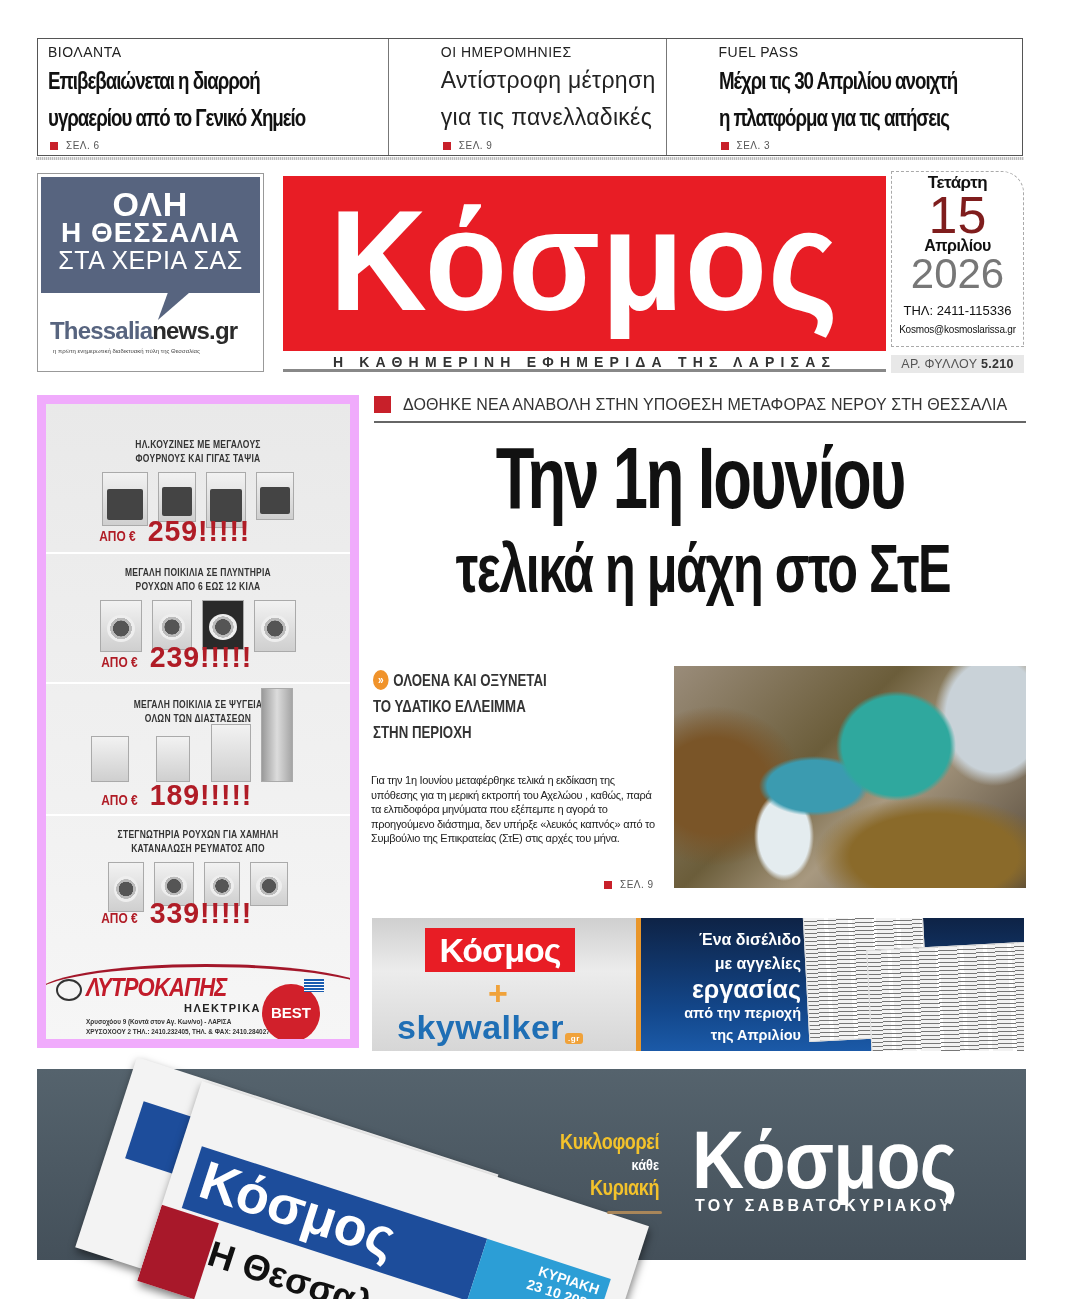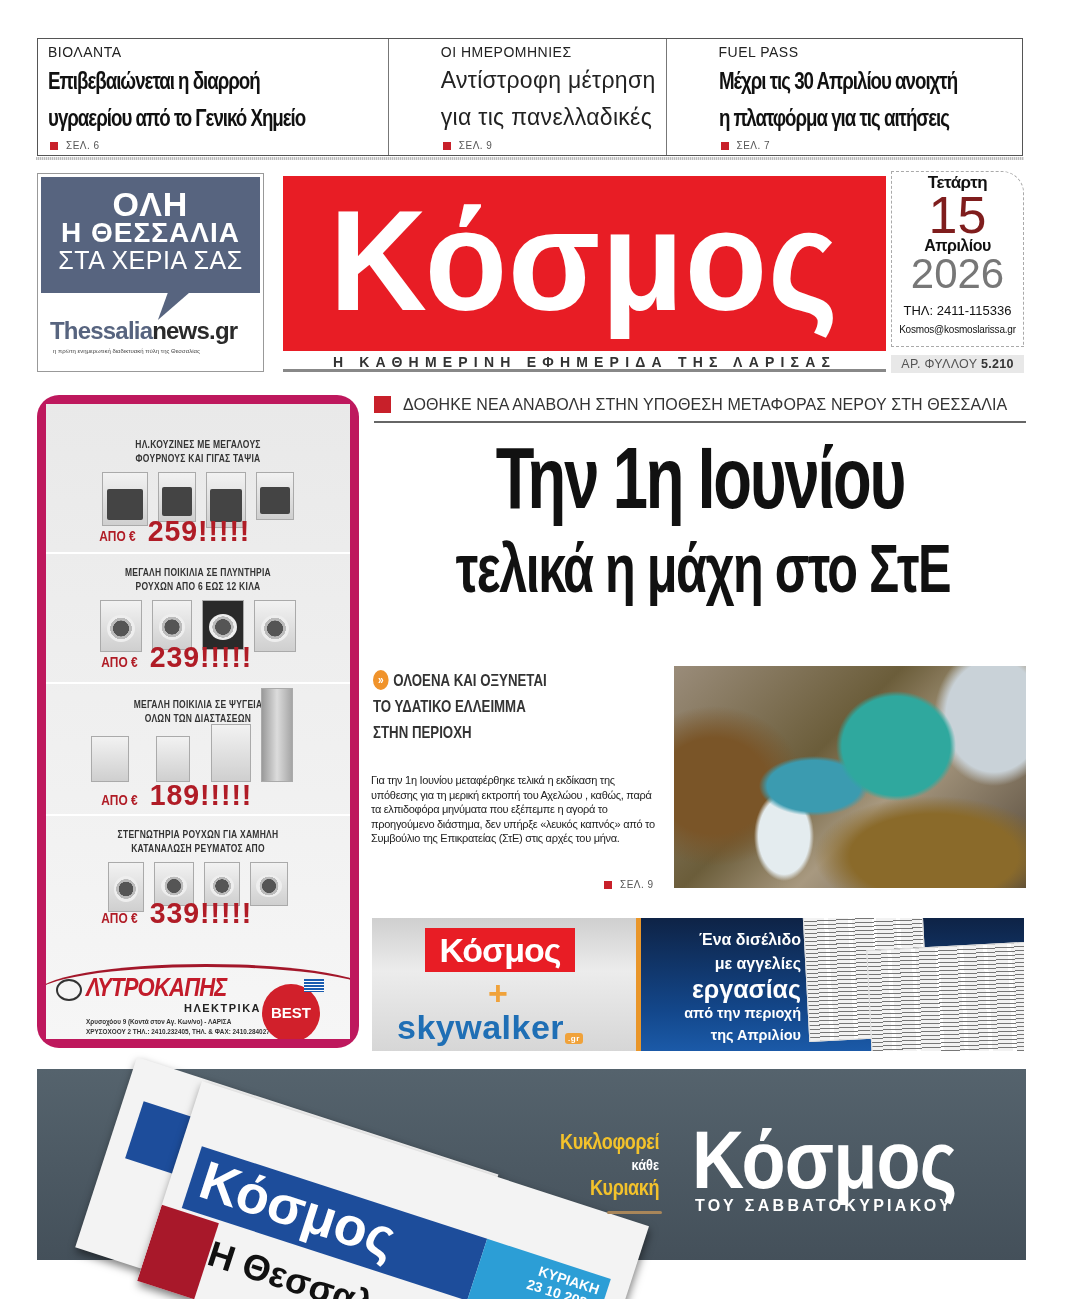--- a/index.html
+++ b/index.html
@@ -45,21 +45,21 @@
   .datebox .day { font-size: 52px; color: #7f1d1d; line-height: 44px; font-weight: 300; }
   .datebox .mon { font-size: 16px; font-weight: 700; line-height: 18px; letter-spacing: -0.5px; }
   .datebox .yr { font-size: 42px; color: #777; line-height: 42px; margin-top: -2px; }
   .datebox .tel { font-size: 13px; margin-top: 8px; letter-spacing: 0; }
   .datebox .mail { font-size: 10px; margin-top: 6px; letter-spacing: -0.2px; }
   .issue { position: absolute; left: 891px; top: 355px; width: 133px; height: 18px; background: #e8e8e8;
            font-size: 12.5px; color: #555; text-align: center; line-height: 18px; letter-spacing: 0.3px; }
   .issue b { color: #333; }
 
   
-  .ad { position: absolute; left: 37px; top: 395px; width: 322px; height: 653px; background: #be185d; padding: 9px; border-radius: 22px; }
+  .ad { position: absolute; left: 37px; top: 395px; width: 322px; height: 653px; background: #f0abfc; padding: 9px; }
   .ad-inner { width: 100%; height: 100%; background: linear-gradient(180deg,#e9e9e9,#f6f6f6); position: relative; overflow: hidden; }
   .ad-sec { position: absolute; left: 0; width: 100%; border-bottom: 2px solid #fff; }
   .ad-sec .head { text-align: center; font-weight: 700; font-size: 10px; line-height: 14px; color: #333; letter-spacing: 0.3px; transform: scaleX(0.85); }
   .ad-sec .prods { display: flex; justify-content: center; gap: 10px; margin-top: 6px; }
   .prod { background: linear-gradient(180deg,#f2f2f2,#cfcfcf); border: 1px solid #aaa; position: relative; }
   .prod.dark .door { background: #2b2b2b; }
   .prod .door { position: absolute; left: 8%; right: 8%; top: 30%; bottom: 10%; background: #444; border-radius: 2px; }
   .prod.round .door { border-radius: 50%; left: 15%; right: 15%; top: 28%; bottom: 18%; background: radial-gradient(circle,#555 0 40%,#bbb 42% 55%,#eee 56%); }
   .price { position: absolute; display: flex; align-items: baseline; gap: 6px; color: #b01c26; }
   .price .apo { font-weight: 700; font-size: 14px; transform: scaleX(0.85); }
@@ -151,21 +151,21 @@
         <span class="sq"></span>
         <span>ΣΕΛ. 9</span>
       </div>
   </div>
   <div class="teaser" style="flex:1">
     <div class="kicker">FUEL PASS</div>
     <div class="title-bold">Μέχρι τις 30 Απριλίου ανοιχτή</div>
     <div class="title-bold" style="margin-top:0">η πλατφόρμα για τις αιτήσεις</div>
     <div class="page">
         <span class="sq"></span>
-        <span>ΣΕΛ. 7</span>
+        <span>ΣΕΛ. 3</span>
       </div>
   </div>
 </div>
 
 <div class="tn-box">
   <div class="tn-top">
     <div class="l1">ΟΛΗ</div>
     <div class="l2">Η ΘΕΣΣΑΛΙΑ</div>
     <div class="l3">ΣΤΑ ΧΕΡΙΑ ΣΑΣ</div>
   </div>

